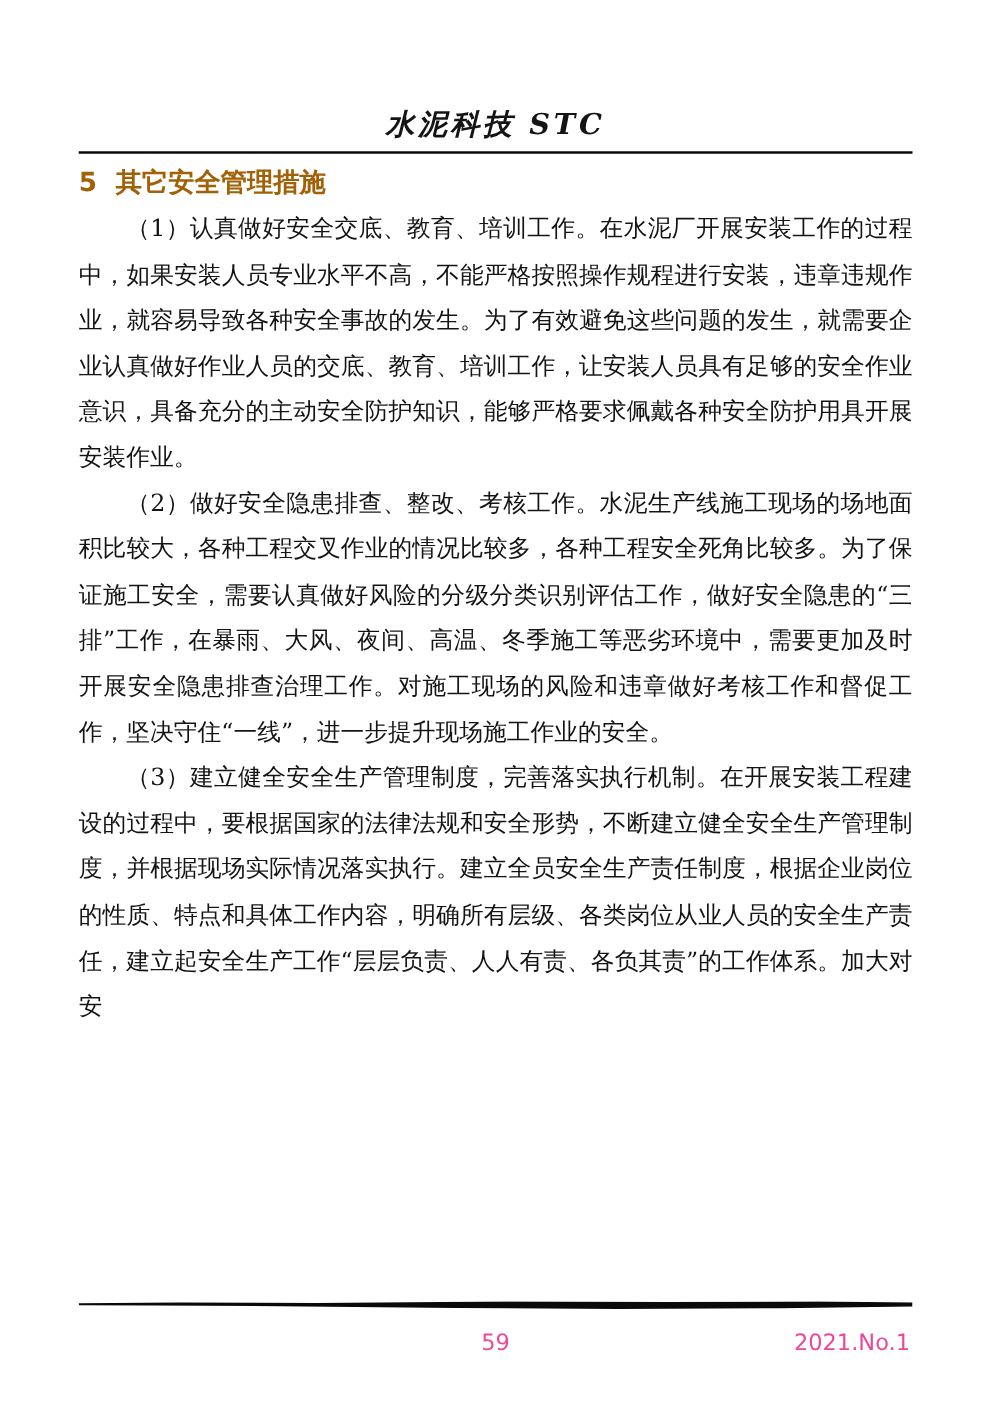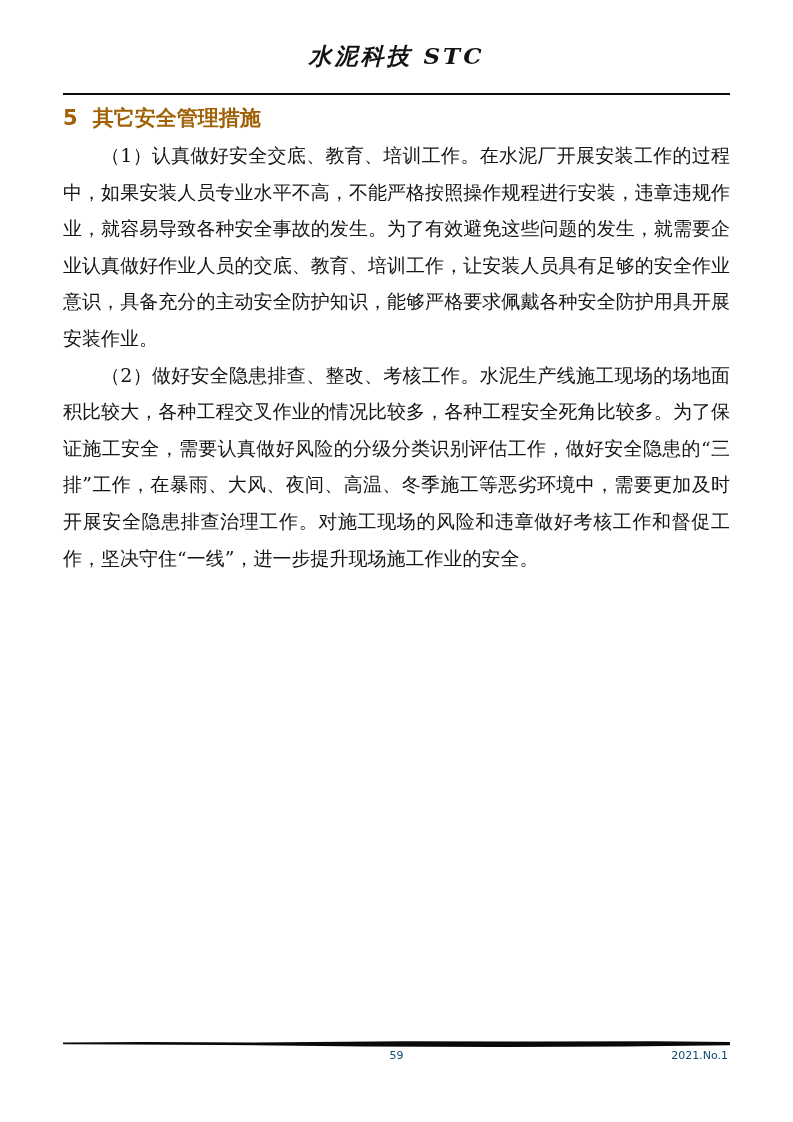--- a/index.html
+++ b/index.html
@@ -18,21 +18,22 @@
   }
   .page {
     position: absolute;
     inset: 0;
     box-sizing: border-box;
     padding: 44px 63px 0 63px;
   }
   
   .journal-header {
     border-bottom: 2px solid #0a0a0a;
-    padding-bottom: 25px;
+    padding-bottom: 9px;
+    margin-top: 44px;
   }
   .journal-title {
     text-align: center;
     font-size: 23px;
     line-height: 24px;
     font-style: italic;
     font-weight: 600;
     letter-spacing: 3px;
     font-family: "DejaVu Serif", "Liberation Serif", serif;
   }
@@ -71,24 +72,24 @@
     top: 1041px;
   }
   .footer-rule {
     display: block;
     width: 100%;
     height: 7px;
   }
   .footer-row {
     position: relative;
     height: 18px;
-    margin-top: 1px;
+    margin-top: 16px;
     font-family: "DejaVu Sans", "Liberation Sans", sans-serif;
-    font-size: 11px;
-    color: #0c4a6e;
+    font-size: 18px;
+    color: #ec4899;
   }
   .page-number {
     position: absolute;
     left: 50%;
     transform: translateX(-50%);
     top: 0;
   }
   .issue-label {
     position: absolute;
     right: 2px;
@@ -110,20 +111,21 @@
 
 
     <h2 class="section-heading">
       <span class="sec-num">5</span><span class="sec-title">其它安全管理措施</span>
     </h2>
 
     <p class="para">（1）认真做好安全交底、教育、培训工作。在水泥厂开展安装工作的过程中，如果安装人员专业水平不高，不能严格按照操作规程进行安装，违章违规作业，就容易导致各种安全事故的发生。为了有效避免这些问题的发生，就需要企业认真做好作业人员的交底、教育、培训工作，让安装人员具有足够的安全作业意识，具备充分的主动安全防护知识，能够严格要求佩戴各种安全防护用具开展安装作业。</p>
 
     <p class="para">（2）做好安全隐患排查、整改、考核工作。水泥生产线施工现场的场地面积比较大，各种工程交叉作业的情况比较多，各种工程安全死角比较多。为了保证施工安全，需要认真做好风险的分级分类识别评估工作，做好安全隐患的“三排”工作，在暴雨、大风、夜间、高温、冬季施工等恶劣环境中，需要更加及时开展安全隐患排查治理工作。对施工现场的风险和违章做好考核工作和督促工作，坚决守住“一线”，进一步提升现场施工作业的安全。</p>
 
+    <p class="para">（3）建立健全安全生产管理制度，完善落实执行机制。在开展安装工程建设的过程中，要根据国家的法律法规和安全形势，不断建立健全安全生产管理制度，并根据现场实际情况落实执行。建立全员安全生产责任制度，根据企业岗位的性质、特点和具体工作内容，明确所有层级、各类岗位从业人员的安全生产责任，建立起安全生产工作“层层负责、人人有责、各负其责”的工作体系。加大对安</p>
 
   </main>
 
   <footer class="page-footer">
     <svg class="footer-rule" viewBox="0 0 665 7" preserveAspectRatio="none" xmlns="http://www.w3.org/2000/svg">
       <polygon fill="#0a0a0a" points="0,1.6 80,0.9 190,1.4 340,0.2 470,0.5 590,0.2 665,0.9 665,4.2 560,5.6 430,6.1 300,5.4 160,4.0 60,3.4 0,3.2"></polygon>
     </svg>
     <div class="footer-row">
       <span class="page-number">59</span>
       <span class="issue-label">2021.No.1</span>

